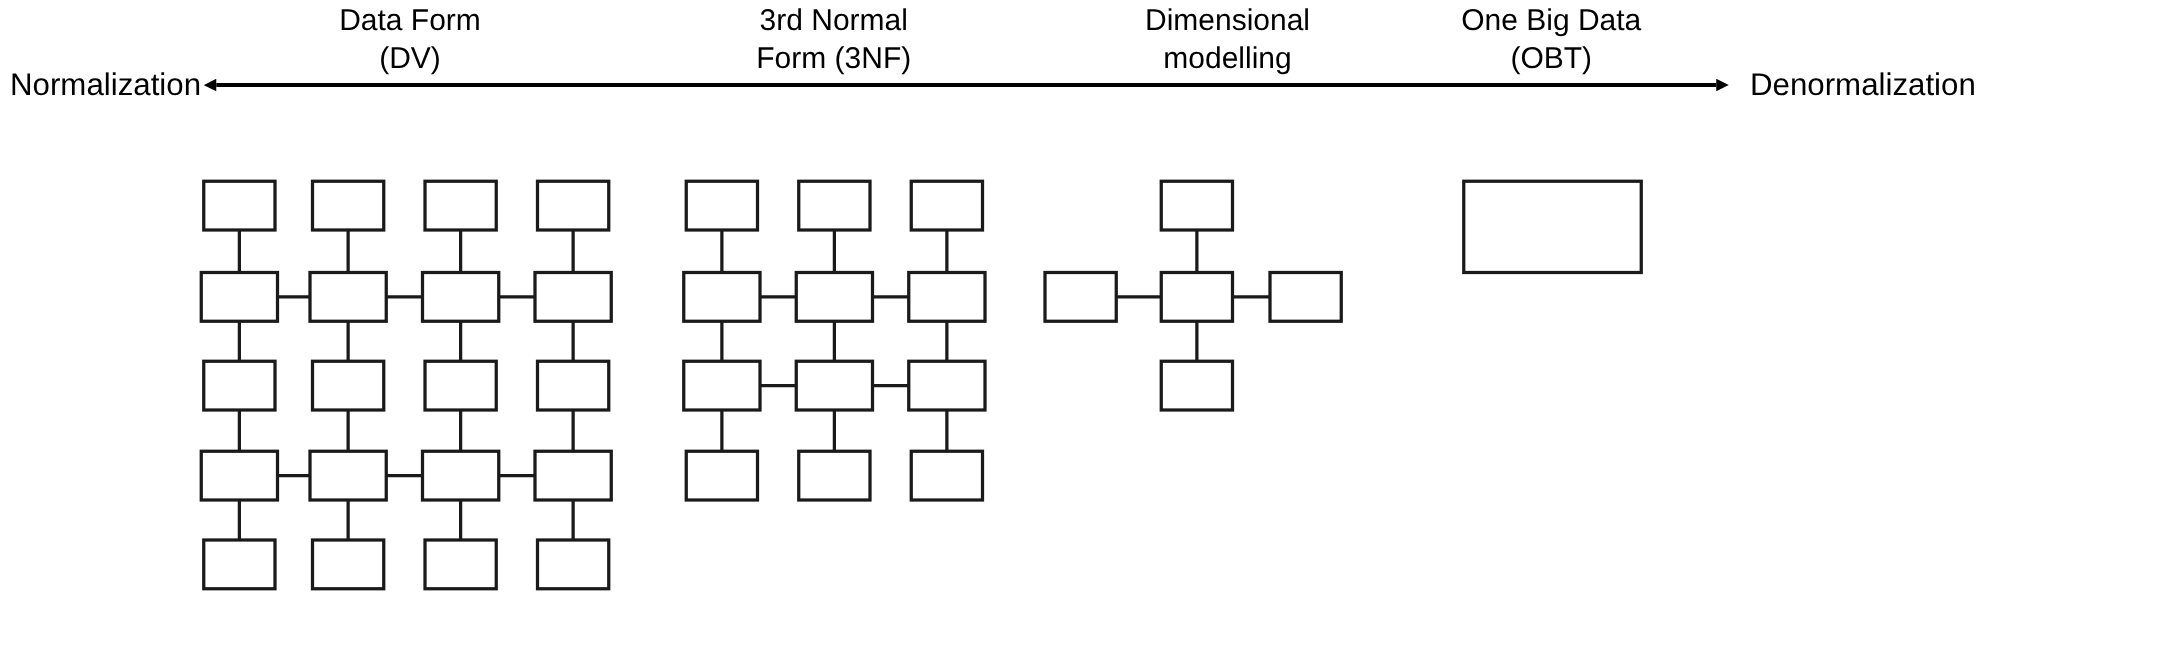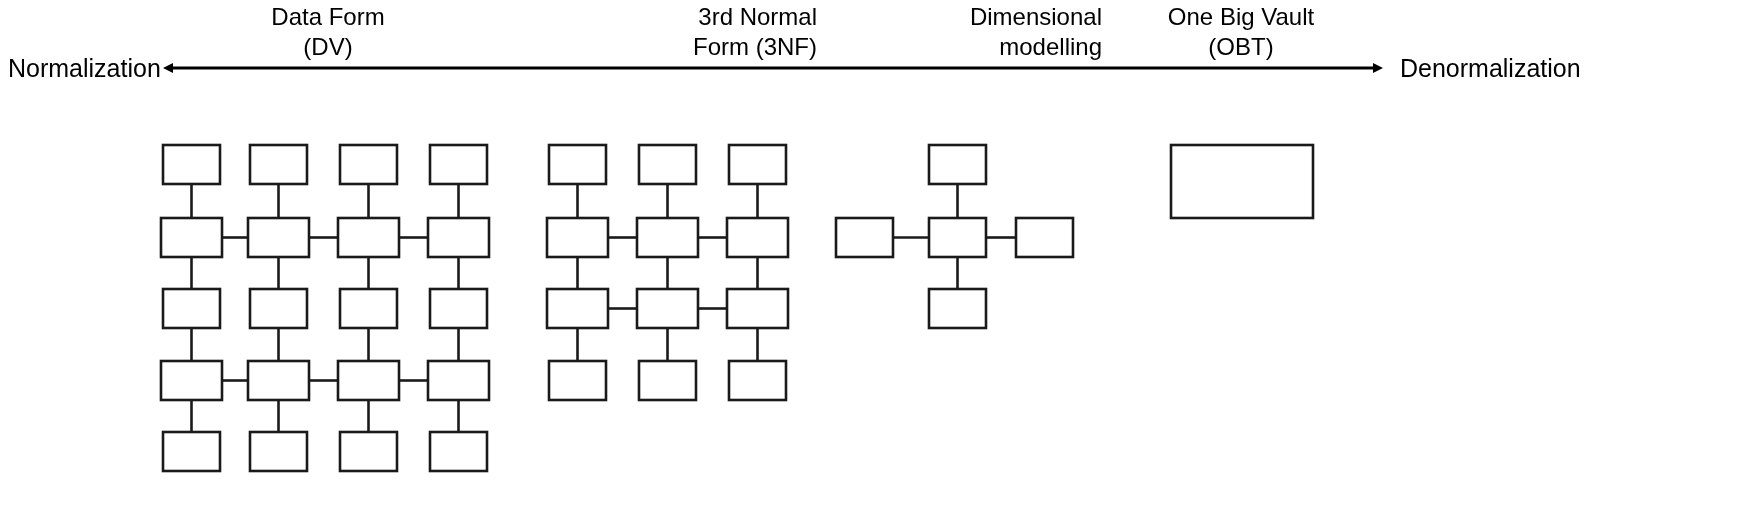--- a/index.html
+++ b/index.html
@@ -35,27 +35,27 @@
 
 <div id="stage">
 
   <div class="axis-end-label" id="lbl-right" style="left:1400px;top:54px;">Denormalization</div>
 
   <div class="axis-end-label" id="lbl-left" style="left:8px;top:54px;">Normalization</div>
 
   <div class="col-label" id="col-0" style="left:178px;top:2px;width:300px;">Data Form
 (DV)</div>
 
-  <div class="col-label" id="col-1" style="left:517px;top:2px;width:300px;text-align:right;">3rd Normal
+  <div class="col-label" id="col-1" style="left:517px;top:2px;width:300px;">3rd Normal
 Form (3NF)</div>
 
-  <div class="col-label" id="col-2" style="left:802px;top:2px;width:300px;text-align:right;">Dimensional
+  <div class="col-label" id="col-2" style="left:832px;top:2px;width:300px;">Dimensional
 modelling</div>
 
-  <div class="col-label" id="col-3" style="left:1091px;top:2px;width:300px;">One Big Vault
+  <div class="col-label" id="col-3" style="left:1091px;top:2px;width:300px;">One Big Data
 (OBT)</div>
 
   <svg id="diagram" viewBox="0 0 1742 524" xmlns="http://www.w3.org/2000/svg">
     <defs>
       <marker id="arrowL" markerWidth="12" markerHeight="12" refX="10" refY="5" orient="auto" markerUnits="userSpaceOnUse">
         <path d="M10,0 L0,5 L10,10 z" fill="#000000"></path>
       </marker>
       <marker id="arrowR" markerWidth="12" markerHeight="12" refX="2" refY="5" orient="auto" markerUnits="userSpaceOnUse">
         <path d="M2,0 L12,5 L2,10 z" fill="#000000"></path>
       </marker>

